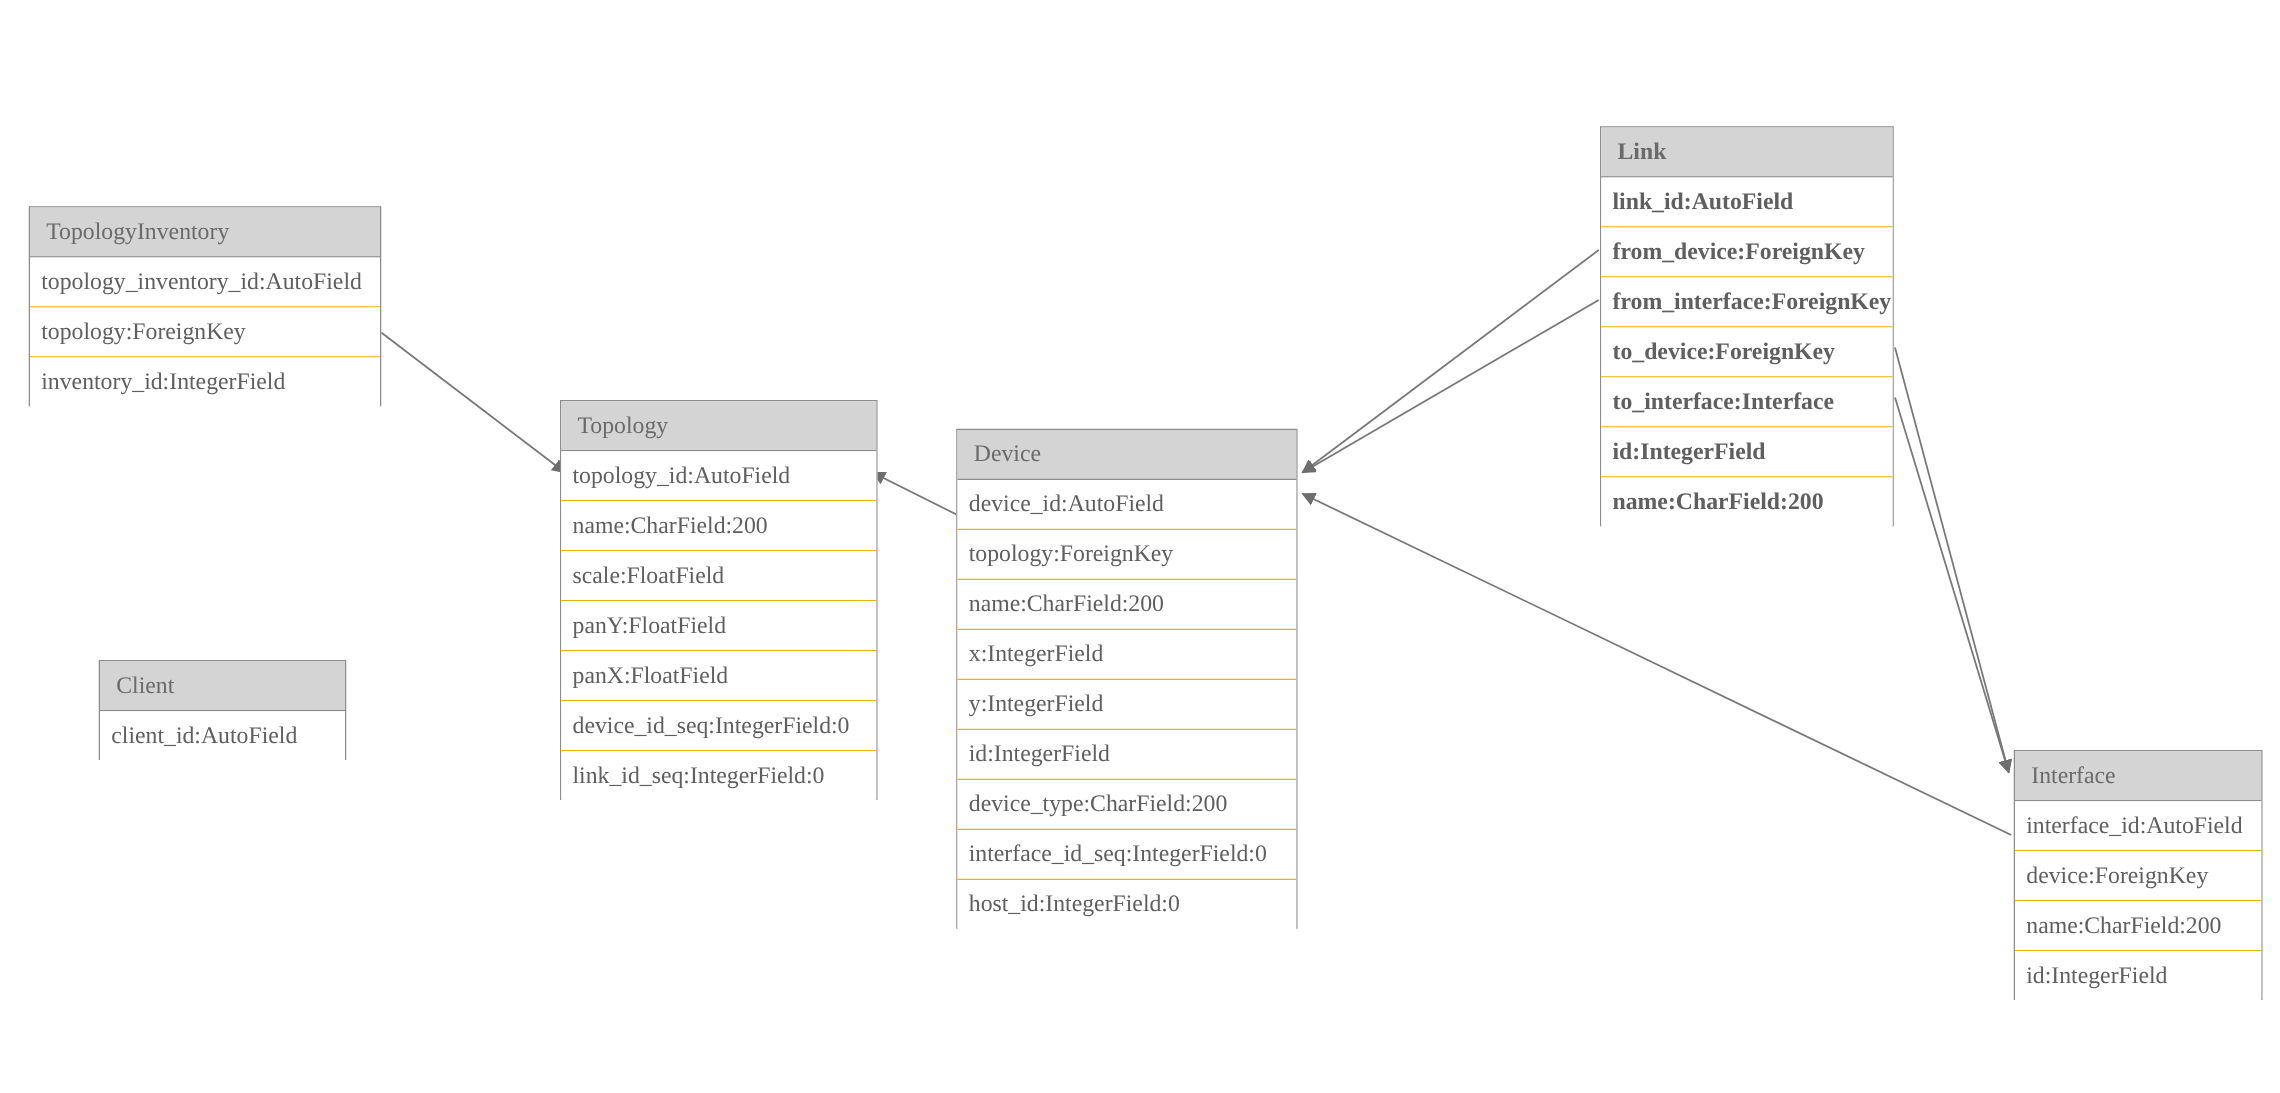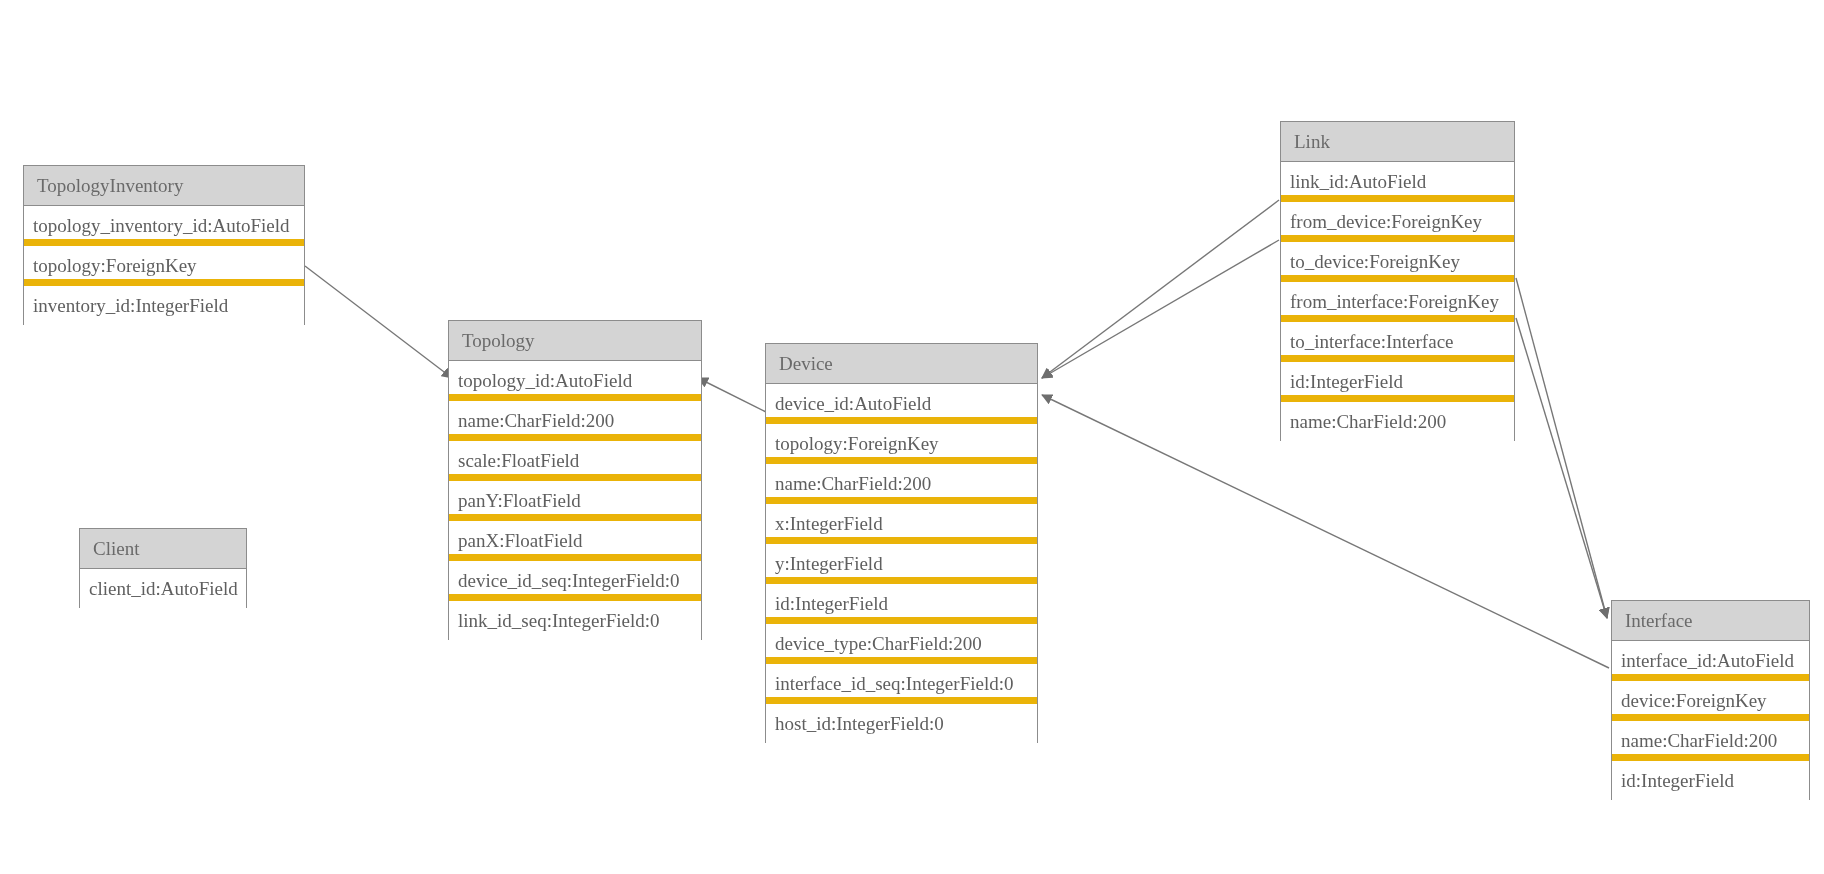--- a/index.html
+++ b/index.html
@@ -43,21 +43,21 @@
     white-space: nowrap;
     overflow: hidden;
   }
   .entity-fields {
     display: block;
   }
   .field-row {
     box-sizing: border-box;
     height: 40px;
     line-height: 39px;
-    border-bottom: 7px solid #eab308;
+    border-bottom: 1px solid #eab308;
     color: #5f5f5f;
     font-size: 19px;
     padding: 0 8px 0 9px;
     white-space: nowrap;
     overflow: hidden;
     background: #ffffff;
   }
   .field-row:last-child {
     border-bottom: none;
   }
@@ -98,47 +98,47 @@
         <div class="entity-fields">
           <div class="field-row">topology_id:AutoField</div>
           <div class="field-row">name:CharField:200</div>
           <div class="field-row">scale:FloatField</div>
           <div class="field-row">panY:FloatField</div>
           <div class="field-row">panX:FloatField</div>
           <div class="field-row">device_id_seq:IntegerField:0</div>
           <div class="field-row">link_id_seq:IntegerField:0</div>
         </div>
       </div>
-      <div class="entity" style="left: 79px; top: 528px; width: 168px; height: 80px;">
+      <div class="entity" style="left: 79px; top: 528px; width: 198px; height: 80px;">
         <div class="entity-header">Client</div>
         <div class="entity-fields">
           <div class="field-row">client_id:AutoField</div>
         </div>
       </div>
       <div class="entity" style="left: 765px; top: 315px; width: 273px; height: 400px; margin-top: 28px;">
         <div class="entity-header">Device</div>
         <div class="entity-fields">
           <div class="field-row">device_id:AutoField</div>
           <div class="field-row">topology:ForeignKey</div>
           <div class="field-row">name:CharField:200</div>
           <div class="field-row">x:IntegerField</div>
           <div class="field-row">y:IntegerField</div>
           <div class="field-row">id:IntegerField</div>
           <div class="field-row">device_type:CharField:200</div>
           <div class="field-row">interface_id_seq:IntegerField:0</div>
           <div class="field-row">host_id:IntegerField:0</div>
         </div>
       </div>
-      <div class="entity" style="left: 1280px; top: 121px; width: 235px; height: 320px;">
+      <div class="entity" style="left: 1280px; top: 101px; width: 235px; height: 320px; font-weight: bold;">
         <div class="entity-header">Link</div>
         <div class="entity-fields">
           <div class="field-row">link_id:AutoField</div>
           <div class="field-row">from_device:ForeignKey</div>
+          <div class="field-row">from_interface:ForeignKey</div>
           <div class="field-row">to_device:ForeignKey</div>
-          <div class="field-row">from_interface:ForeignKey</div>
           <div class="field-row">to_interface:Interface</div>
           <div class="field-row">id:IntegerField</div>
           <div class="field-row">name:CharField:200</div>
         </div>
       </div>
       <div class="entity" style="left: 1611px; top: 600px; width: 199px; height: 200px;">
         <div class="entity-header">Interface</div>
         <div class="entity-fields">
           <div class="field-row">interface_id:AutoField</div>
           <div class="field-row">device:ForeignKey</div>

